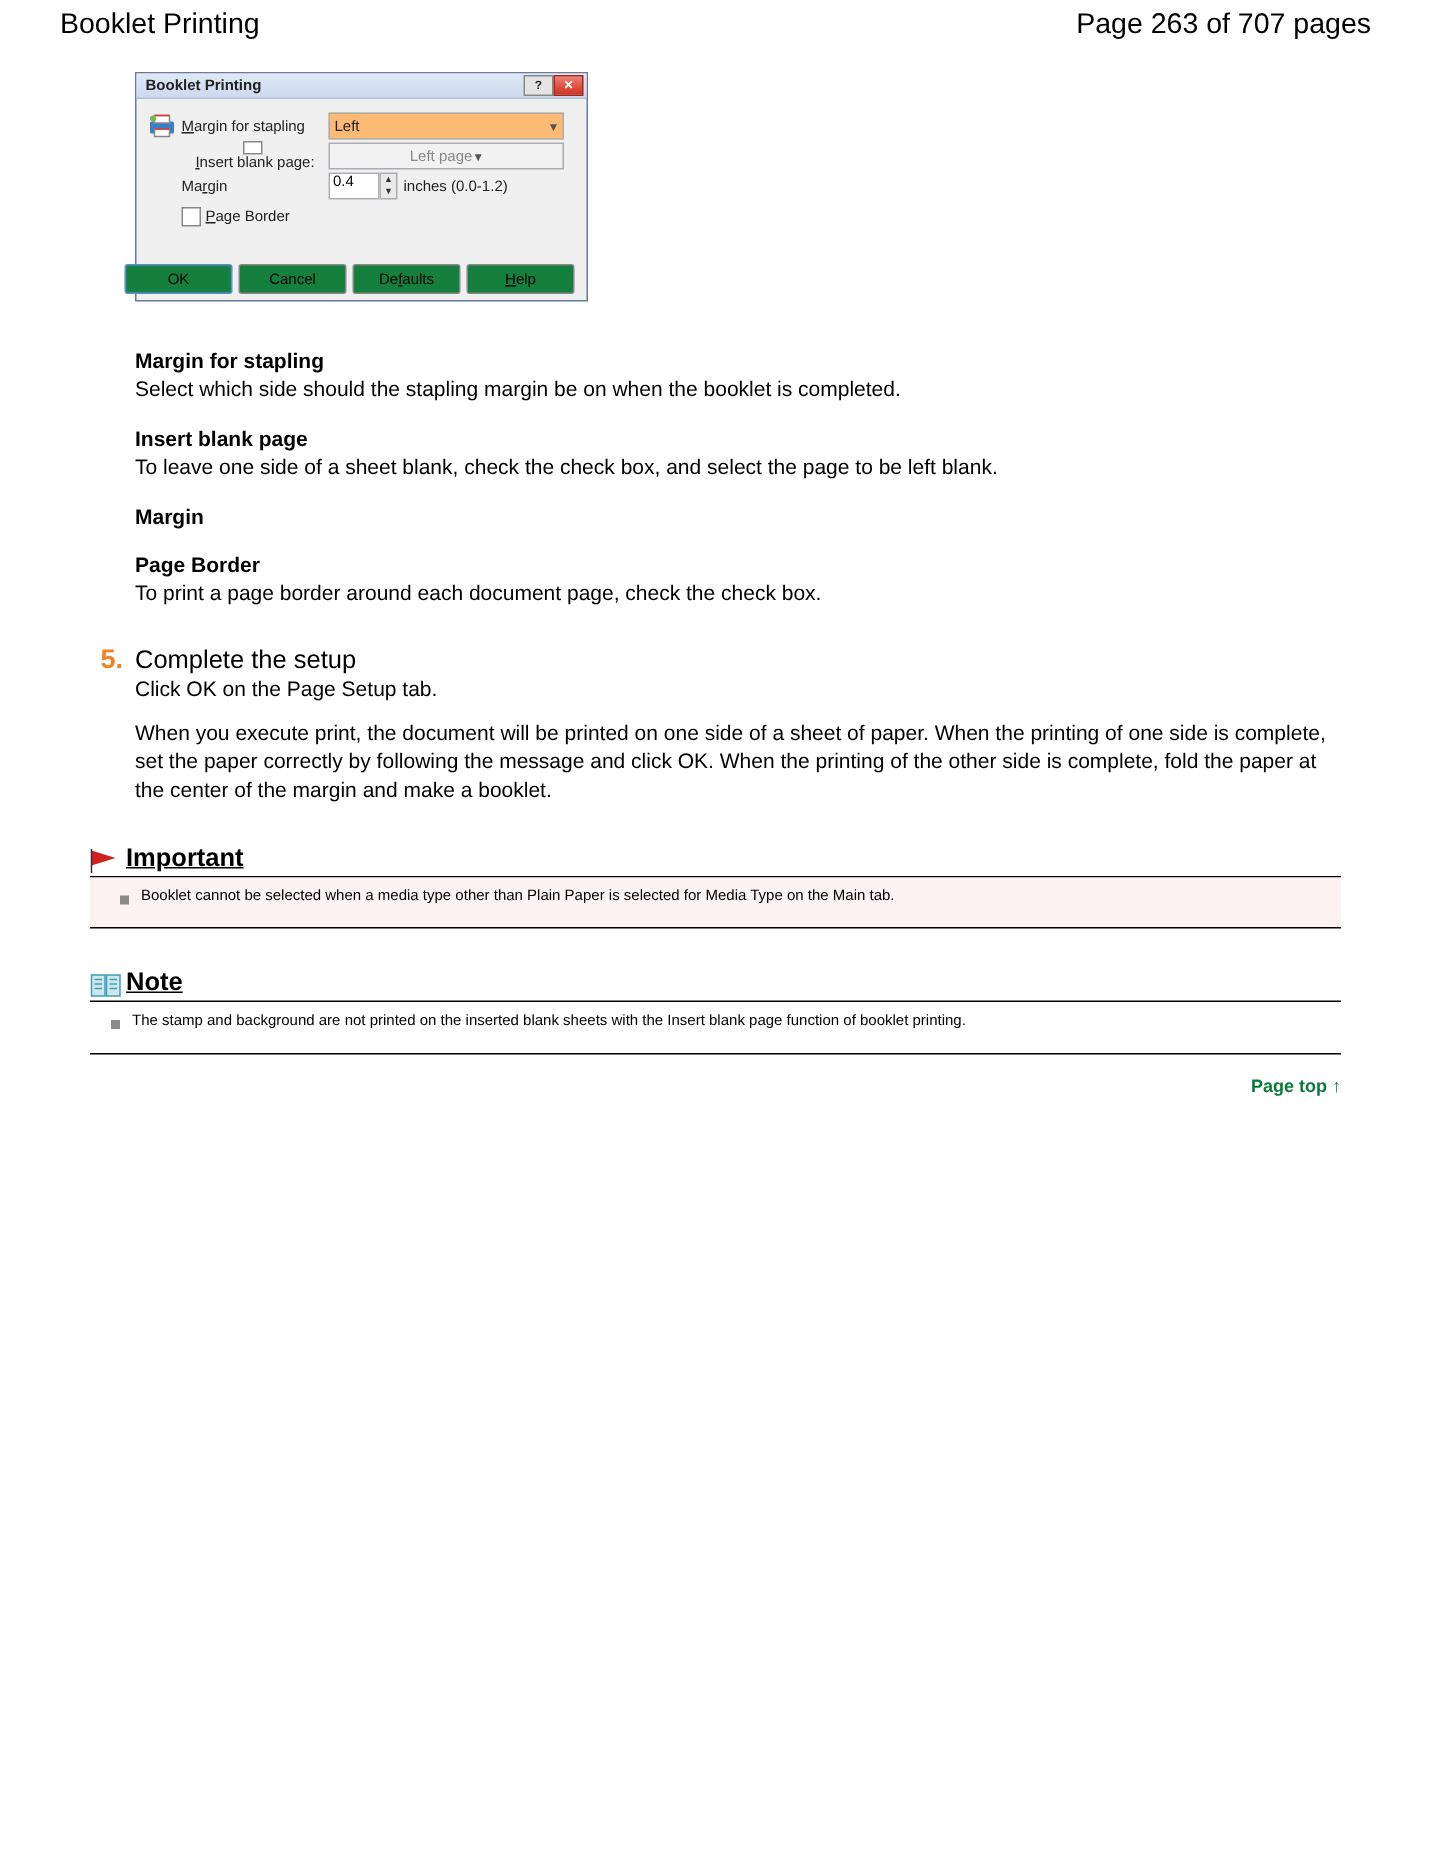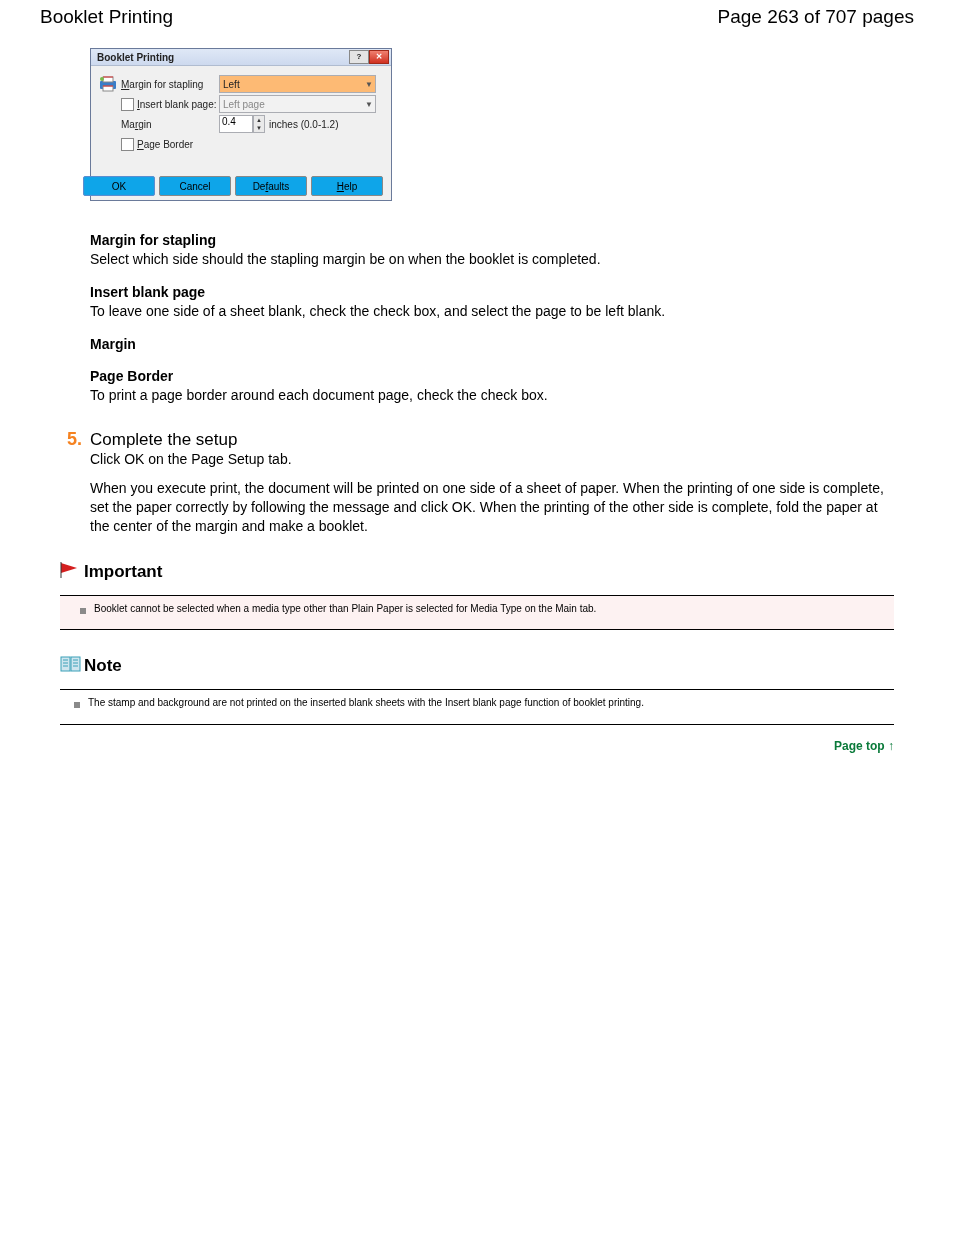--- a/index.html
+++ b/index.html
@@ -55,38 +55,38 @@
     width:18px; height:18px; display:inline-block;
   }
   .row { display:flex; align-items:center; height:20px; }
   .label { font-size:10px; color:#222; }
   .label u { text-decoration: underline; }
   .combo {
     height:16px; border:1px solid #abadb3; background:#fdba74; width:150px;
     display:flex; align-items:center; justify-content:space-between;
     padding:0 2px 0 3px; font-size:10px; color:#222;
   }
-  .combo.disabled { color:#888; background:#f2f2f2; }
+  .combo.disabled { color:#888; background:#f2f2f2;justify-content:center; }
   .combo .arrow { font-size:8px; color:#555; }
   .spinner {
     height:16px; width:28px; border:1px solid #abadb3; background:#fff;
     font-size:10px; padding:0 2px; display:flex; align-items:flex-start;
   }
   .spin-ctrl { width:10px; height:16px; border:1px solid #abadb3; background:#eaeaea; display:flex; flex-direction:column; }
   .spin-ctrl div { flex:1; font-size:6px; display:flex; align-items:center; justify-content:center; color:#333; }
   .checkbox {
     width:11px; height:11px; border:1px solid #888; background:#fff; display:inline-block; margin-right:3px;
     vertical-align:middle;
   }
   .unit { font-size:10px; color:#222; margin-left:4px; }
   .dialog-buttons {
     margin-top:18px; display:flex; justify-content:flex-end; gap:4px; padding-top:4px;
   }
   .dlg-btn {
-    height:18px; min-width:58px; border:1px solid #888; background:#0ea5e9;
+    height:18px; min-width:58px; border:1px solid #888; background:#15803d;
     font-size:10px; display:flex; align-items:center; justify-content:center;
     border-radius:2px; padding:0 6px;
   }
   .dlg-btn.ok { border-color:#5a8ed0; box-shadow: inset 0 0 1px #5a8ed0; }
 
   
   .defs { font-size:14px; line-height:1.35; }
   .defs .term { font-weight:bold; margin-top:14px; }
   .defs .term:first-child { margin-top:0; }
 
@@ -101,22 +101,22 @@
   }
   .step-title { font-size:17px; }
   .step-body { font-size:14px; line-height:1.35; }
   .step-body p { margin: 0 0 10px 0; }
 
   
   .callout {
     margin: 26px 0 0 -30px;
   }
   .callout-head {
-    display:flex; align-items:flex-start; font-weight:bold; font-size:17px;
-    border-bottom:1px solid #000; padding-bottom:13px;
+    display:flex; align-items:flex-end; font-weight:bold; font-size:17px;
+    border-bottom:1px solid #000; padding-bottom:2px;text-decoration:underline;
   }
   .flag-icon { width:22px; height:16px; margin-right:2px; }
   .note-icon { width:22px; height:16px; margin-right:2px; }
   .callout-body {
     padding: 6px 0 10px 0;
     border-bottom:1px solid #000;
     font-size:10px;
   }
   .callout.important .callout-body { background:#fdf2f2; padding-left:6px; padding-right:6px;}
   .callout ul { margin:0; padding-left:28px; list-style:none; }
@@ -158,21 +158,21 @@
               <svg viewBox="0 0 18 18">
                   <rect x="1" y="6" width="16" height="8" fill="#3a7dc8" rx="1"></rect>
                   <rect x="4" y="2" width="10" height="5" fill="#fff" stroke="#888"></rect>
                   <rect x="4" y="11" width="10" height="5" fill="#fff" stroke="#888"></rect>
                   <path d="M4 2 h10 M4 11h10" stroke="#d33" stroke-width="1"></path>
                   <circle cx="3" cy="4" r="2" fill="#7ab84a"></circle>
                 </svg>
             </span>
             <span class="label" style="margin-left:4px;"><u>M</u><span></span>argin for stapling</span>
           </div>
-          <div class="row" style="margin-left:22px;">
+          <div class="row" style="margin-left:22px;flex-direction:column;">
             <span class="checkbox"></span>
             <span class="label"><u>I</u>nsert blank page:</span>
           </div>
           <div class="row" style="margin-left:22px;">
             <span class="label">Ma<u>r</u>gin</span>
           </div>
           <div class="row" style="margin-left:22px;">
             <span class="checkbox"></span>
             <span class="label"><u>P</u>age Border</span>
           </div>

